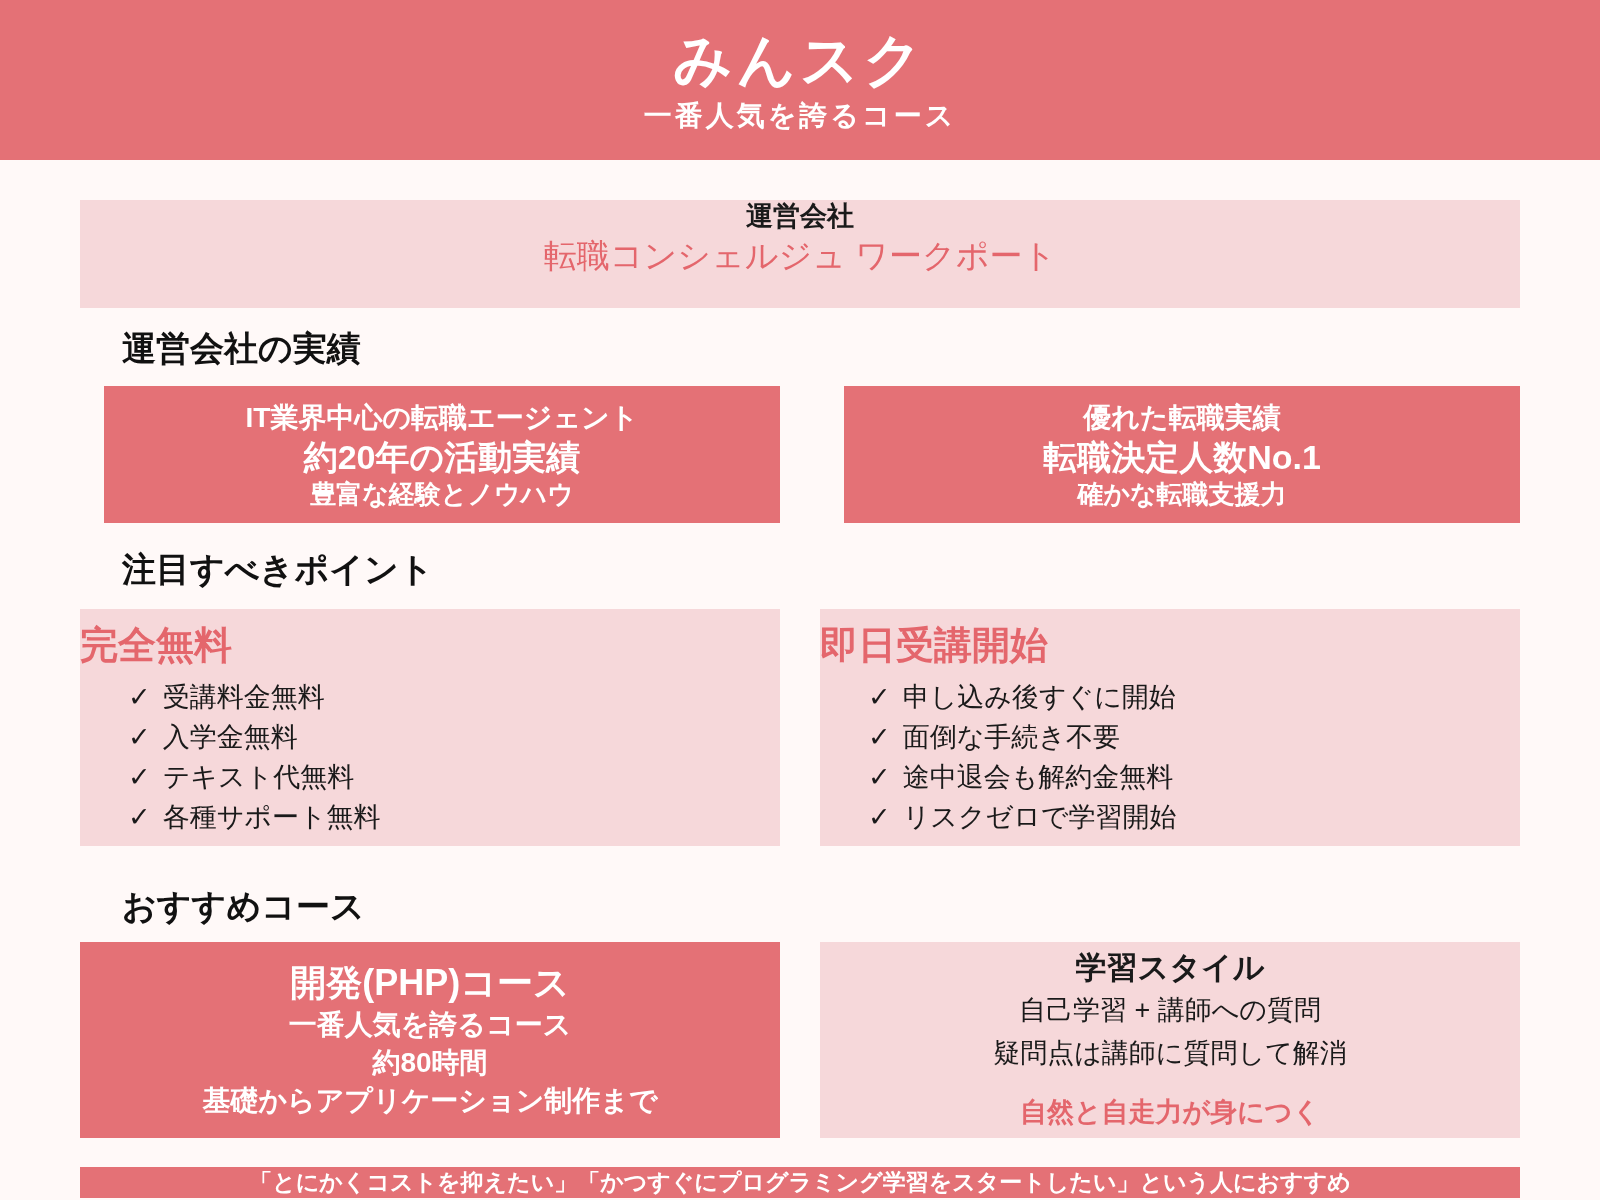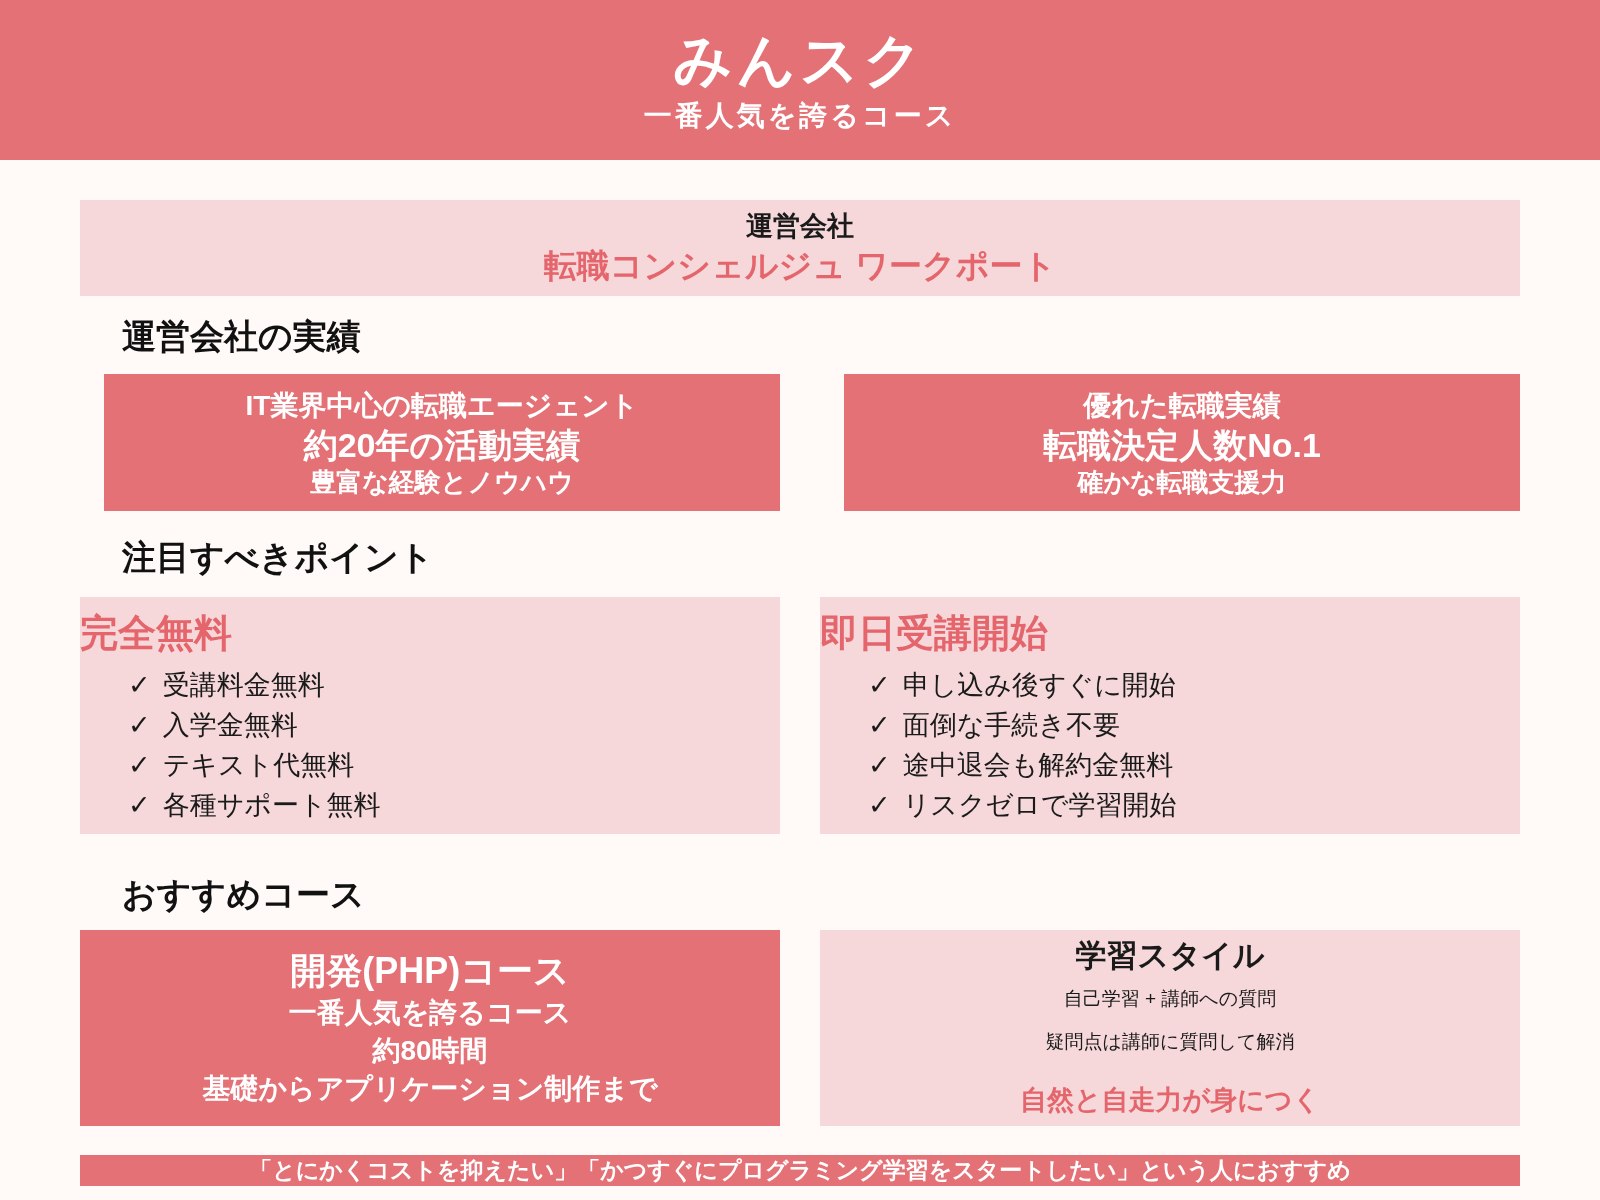--- a/index.html
+++ b/index.html
@@ -17,26 +17,26 @@
     color:#FFFFFF;
   }
   .header .title{
     font-size:58px;font-weight:bold;letter-spacing:4px;line-height:66px;
   }
   .header .subtitle{
     font-size:28px;font-weight:bold;letter-spacing:3px;line-height:34px;margin-top:6px;
   }
   .content{margin:0 80px;width:1440px;}
   .operator-box{
-    margin-top:40px;height:96px;
+    margin-top:40px;height:108px;
     background:#F6D8DA;
-    display:flex;flex-direction:column;align-items:center;justify-content:center;
+    display:flex;flex-direction:column;align-items:center;justify-content:flex-start;
   }
   .operator-label{font-size:27px;font-weight:bold;color:#1A1A1A;line-height:32px;}
-  .operator-name{font-size:33px;font-weight:bold;color:#E4666C;line-height:40px;margin-top:4px;}
+  .operator-name{font-size:33px;font-weight:normal;color:#E4666C;line-height:40px;margin-top:4px;}
   .section-heading{
     font-size:34px;font-weight:bold;color:#111111;
     padding-left:42px;line-height:40px;
   }
   .h1{margin-top:20px;margin-bottom:18px;}
   .h2{margin-top:26px;margin-bottom:20px;}
   .h3{margin-top:40px;margin-bottom:16px;}
   .row{display:flex;gap:40px;}
   .card{flex:1 1 0;}
   .salmon-card{
@@ -64,21 +64,21 @@
   .check{margin-right:12px;font-weight:bold;}
   .row3 .card{height:196px;}
   .row3 .salmon-card .l1{font-size:36px;font-weight:bold;line-height:46px;}
   .row3 .salmon-card .l2,
   .row3 .salmon-card .l3,
   .row3 .salmon-card .l4{font-size:28px;font-weight:bold;line-height:38px;}
   .style-card{
     display:flex;flex-direction:column;align-items:center;justify-content:center;text-align:right;
   }
   .style-title{font-size:31px;font-weight:bold;color:#1A1A1A;line-height:42px;}
-  .style-line{font-size:19px;color:#1A1A1A;line-height:43px;}
+  .style-line{font-size:27px;color:#1A1A1A;line-height:43px;}
   .style-highlight{font-size:27px;font-weight:bold;color:#E4666C;line-height:43px;margin-top:16px;}
   .footer-bar{
     margin-top:29px;height:31px;
     background:#E47176;
     display:flex;align-items:center;justify-content:center;
   }
   .footer-bar .footer-text{
     color:#FFFFFF;font-size:23px;font-weight:bold;white-space:nowrap;
   }
 </style>

